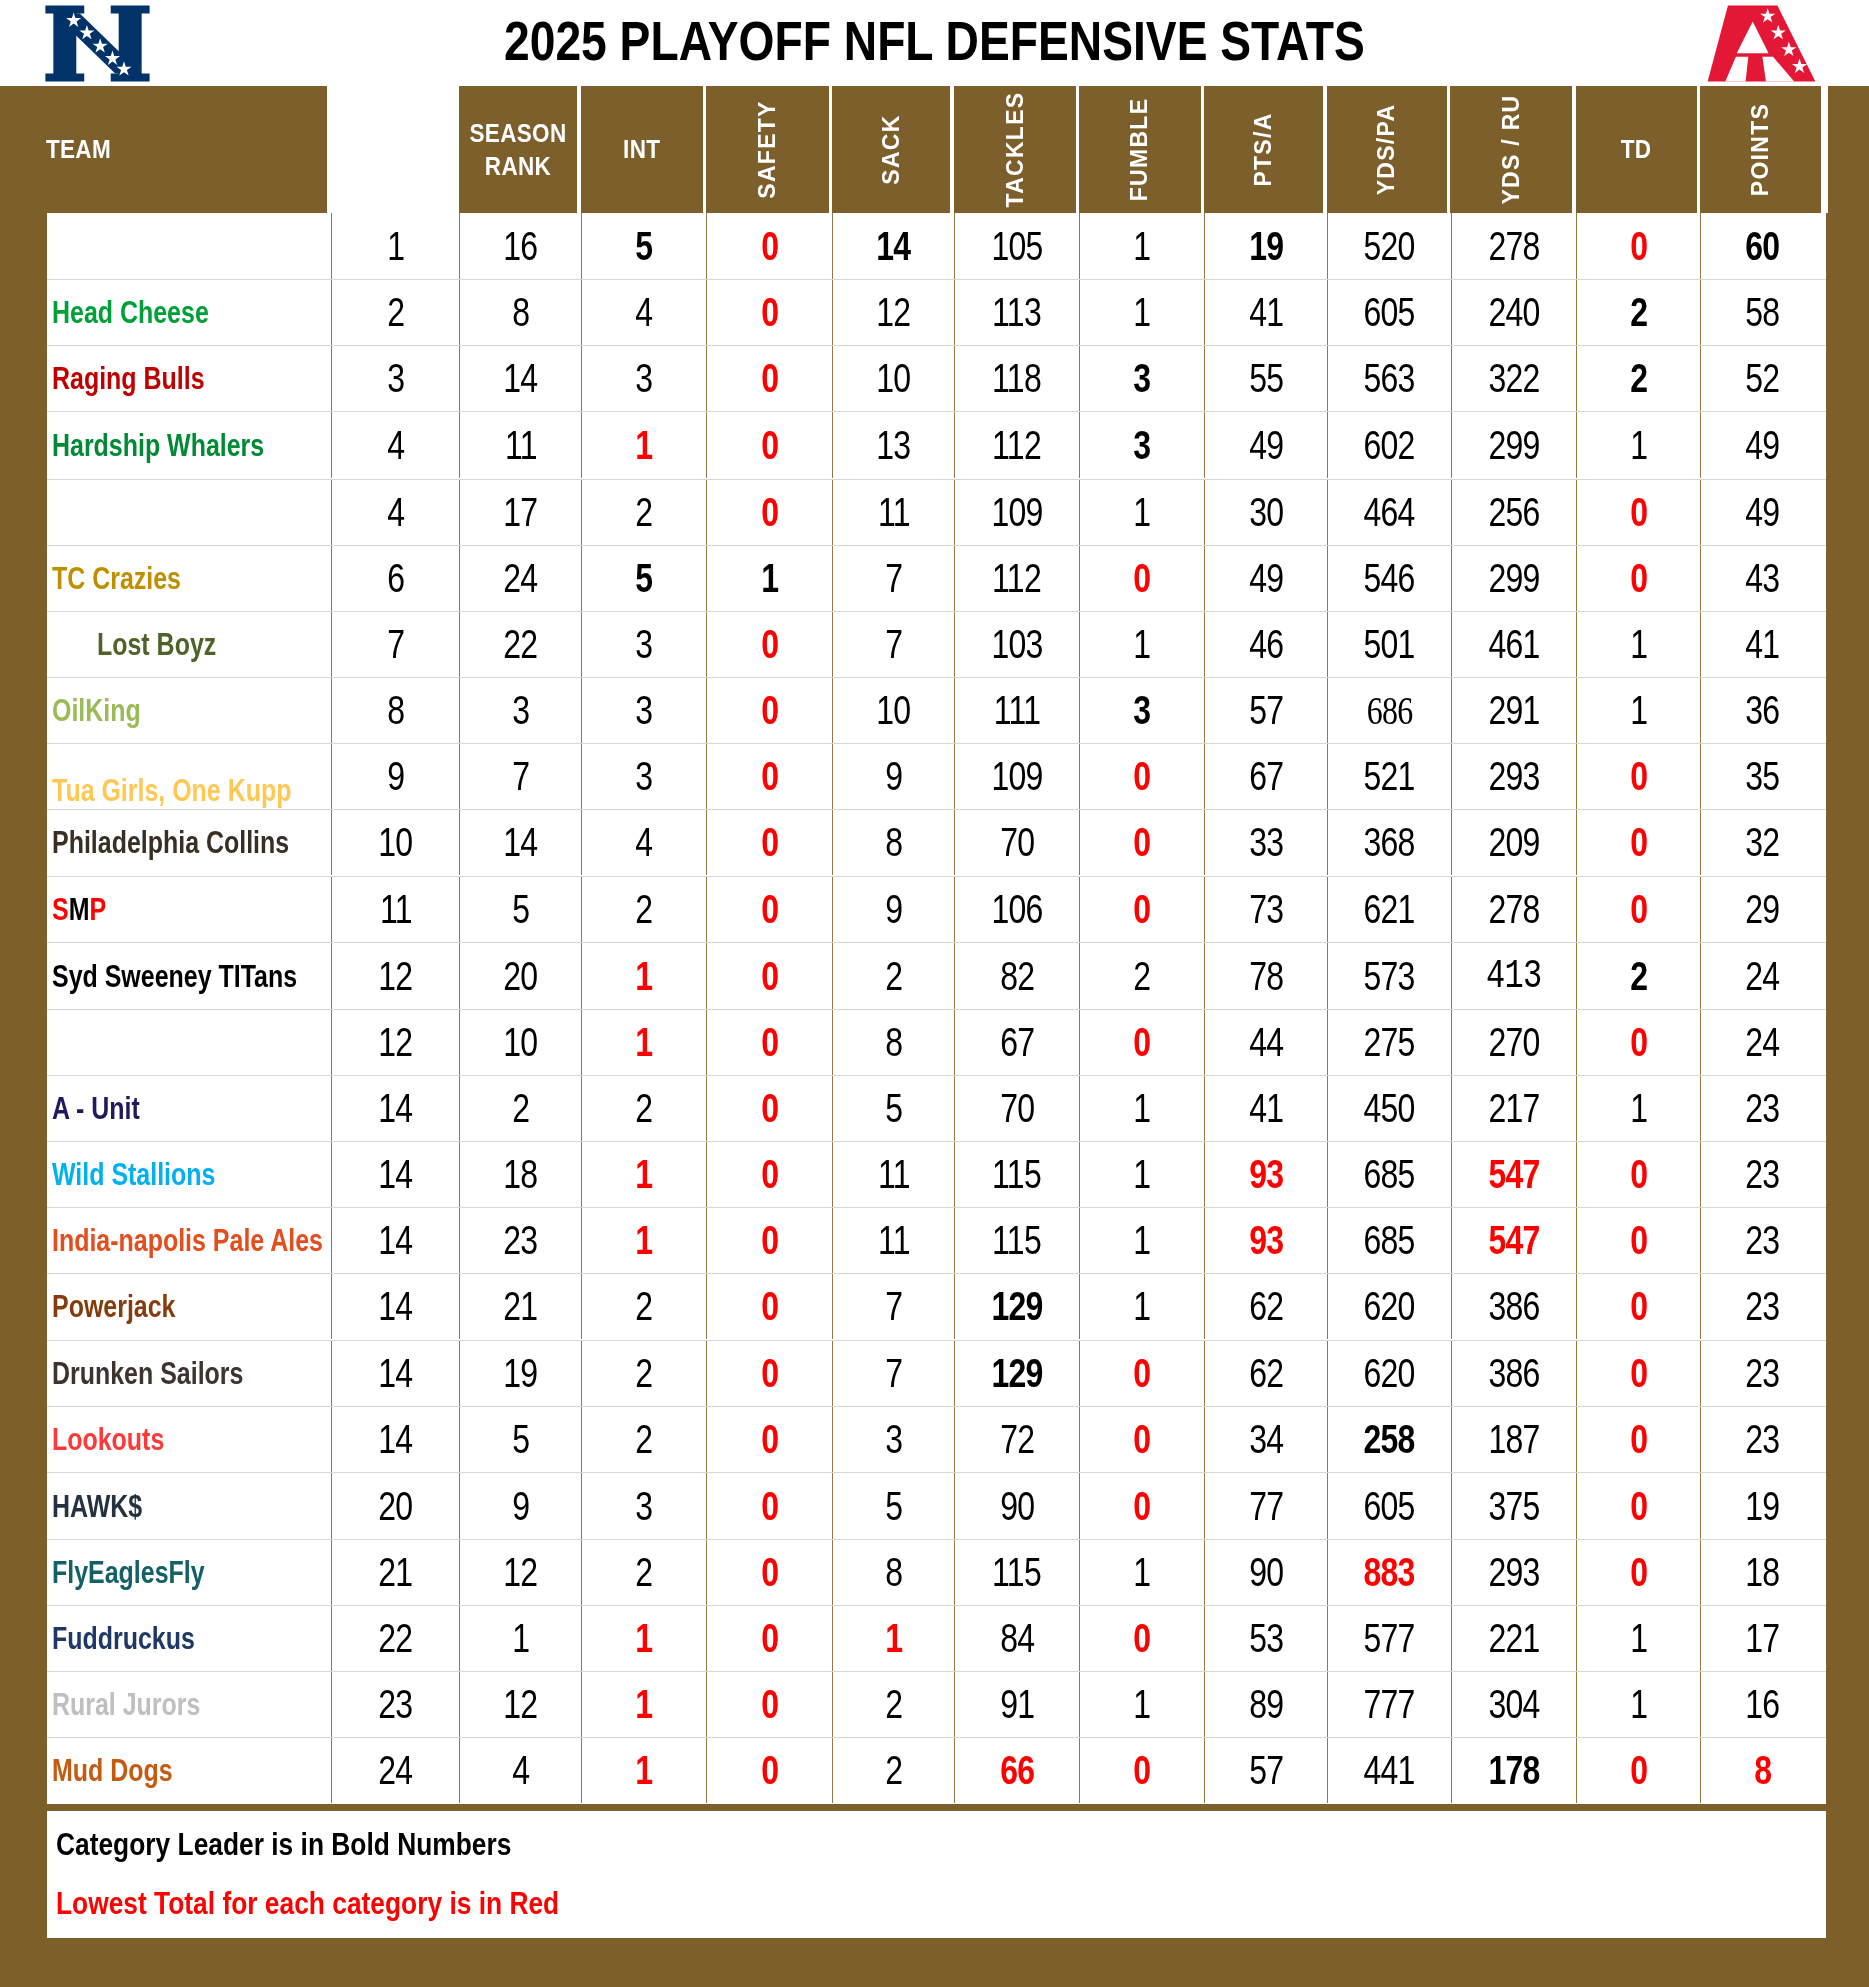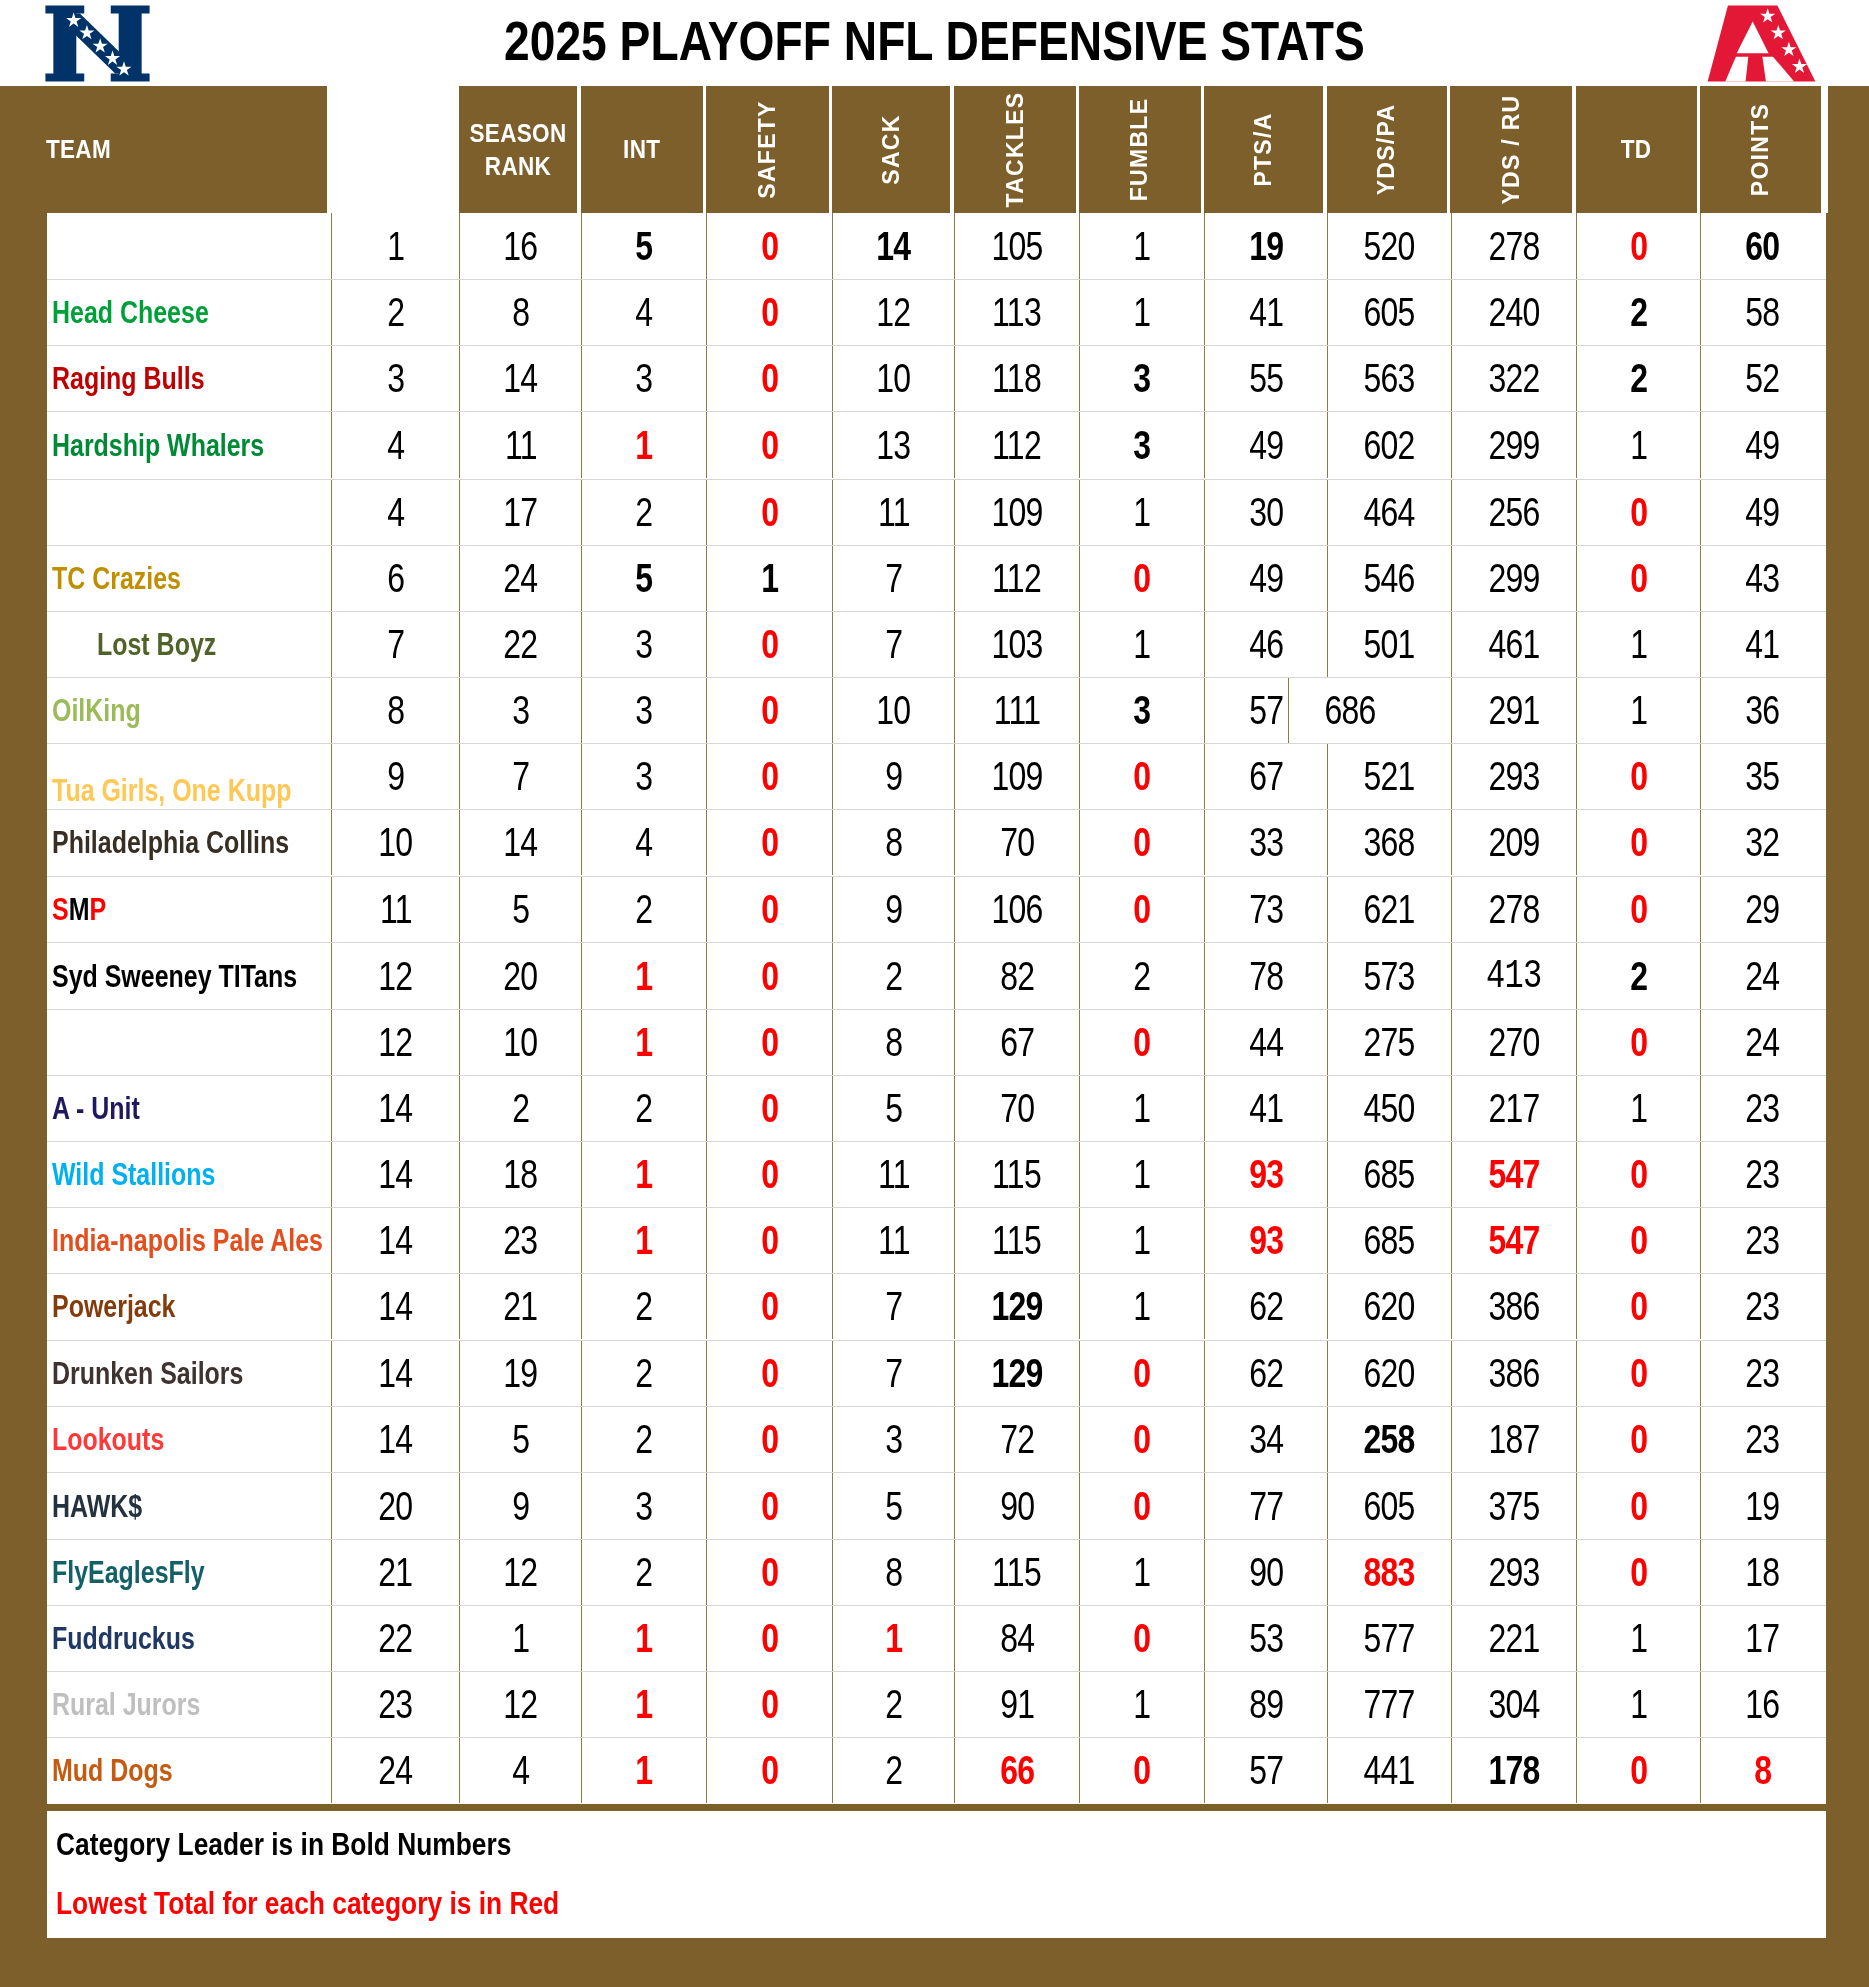--- a/index.html
+++ b/index.html
@@ -416,21 +416,21 @@
         </div>
         <div class="cell stat" style="left: 907px; width: 125px;">
           <span class="num">111</span>
         </div>
         <div class="cell stat" style="left: 1032px; width: 125px;">
           <span class="num b">3</span>
         </div>
         <div class="cell stat" style="left: 1157px; width: 123px;">
           <span class="num">57</span>
         </div>
-        <div class="cell stat" style="left: 1241px; width: 124px;">
+        <div class="cell stat" style="left: 1280px; width: 124px; font-family: Liberation Serif, serif;">
           <span class="num">686</span>
         </div>
         <div class="cell stat" style="left: 1404px; width: 125px;">
           <span class="num">291</span>
         </div>
         <div class="cell stat" style="left: 1529px; width: 124px;">
           <span class="num">1</span>
         </div>
         <div class="cell stat" style="left: 1653px; width: 124px;">
           <span class="num">36</span>

